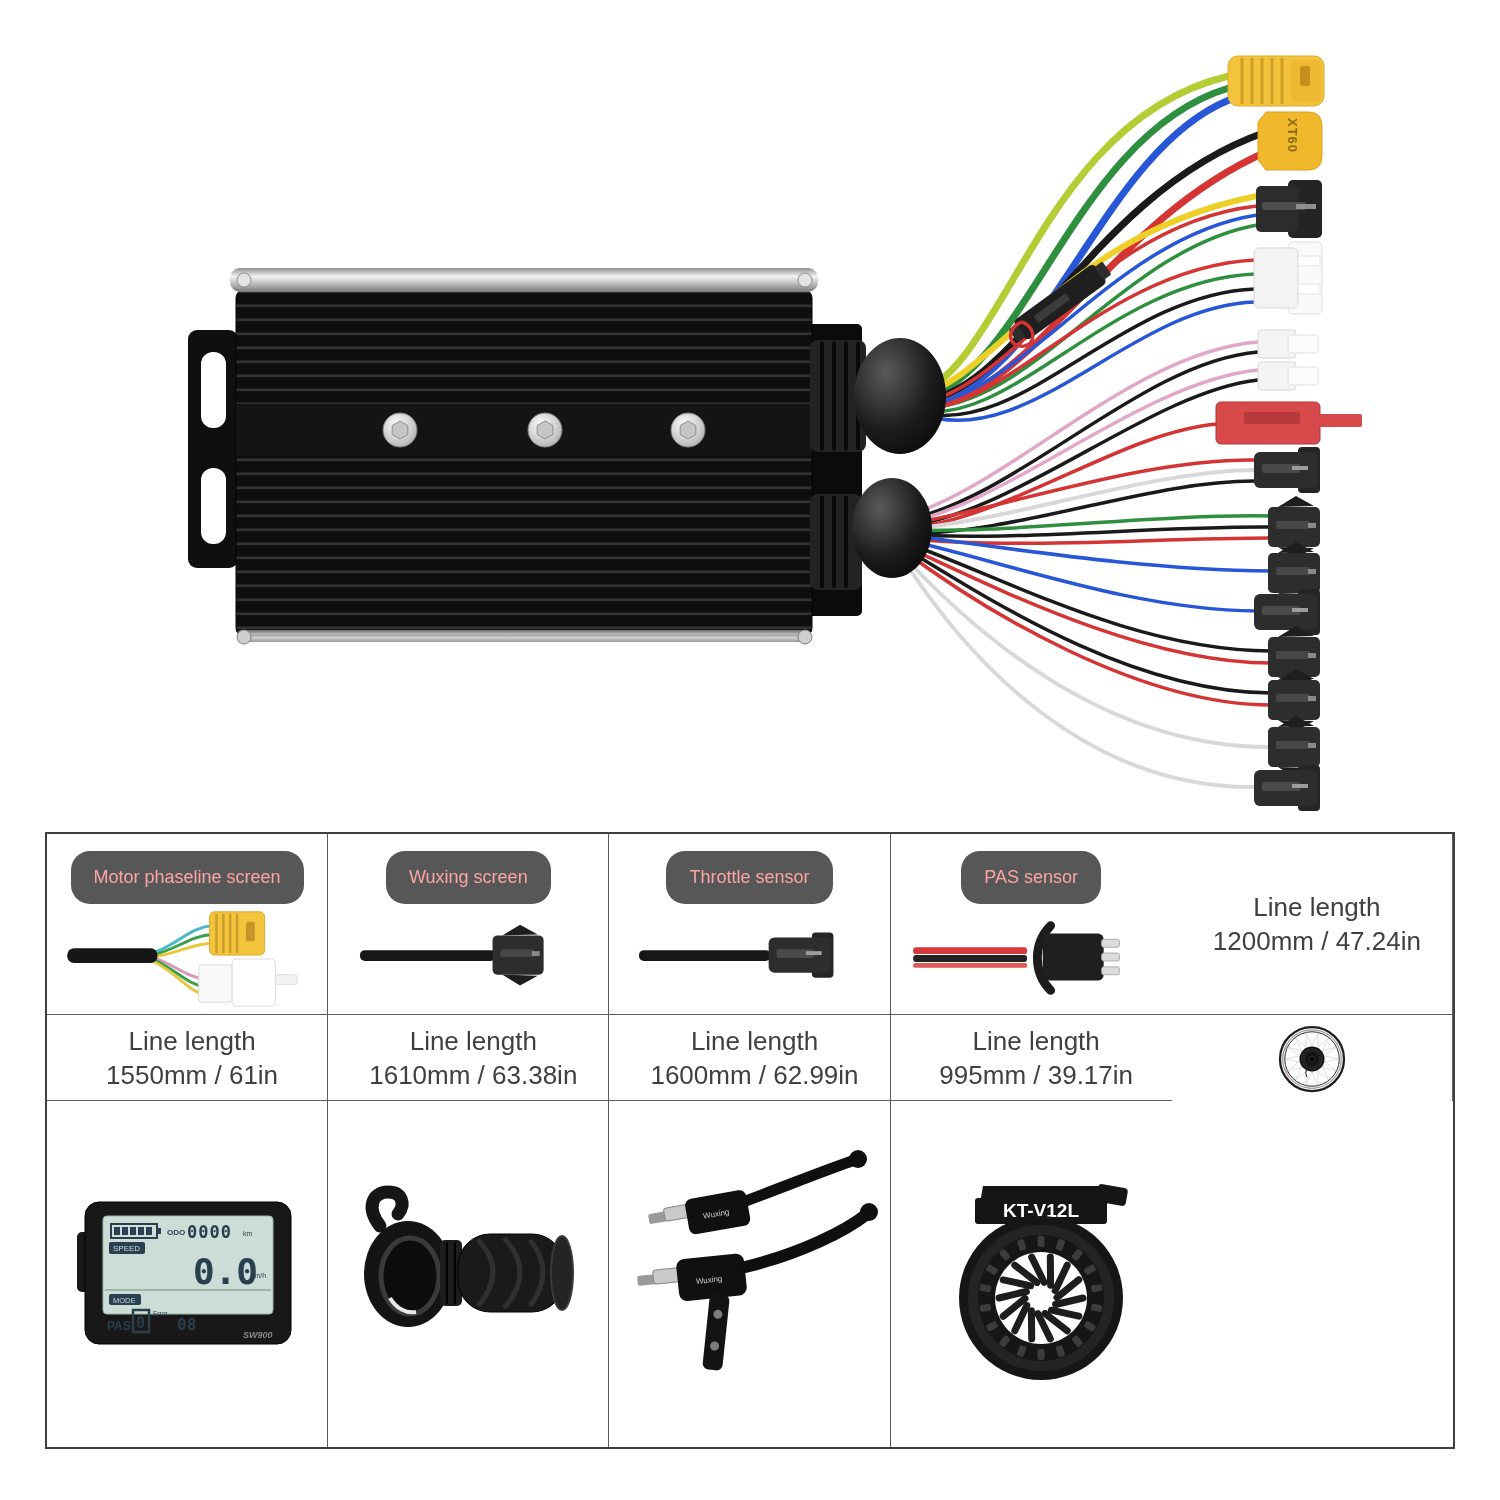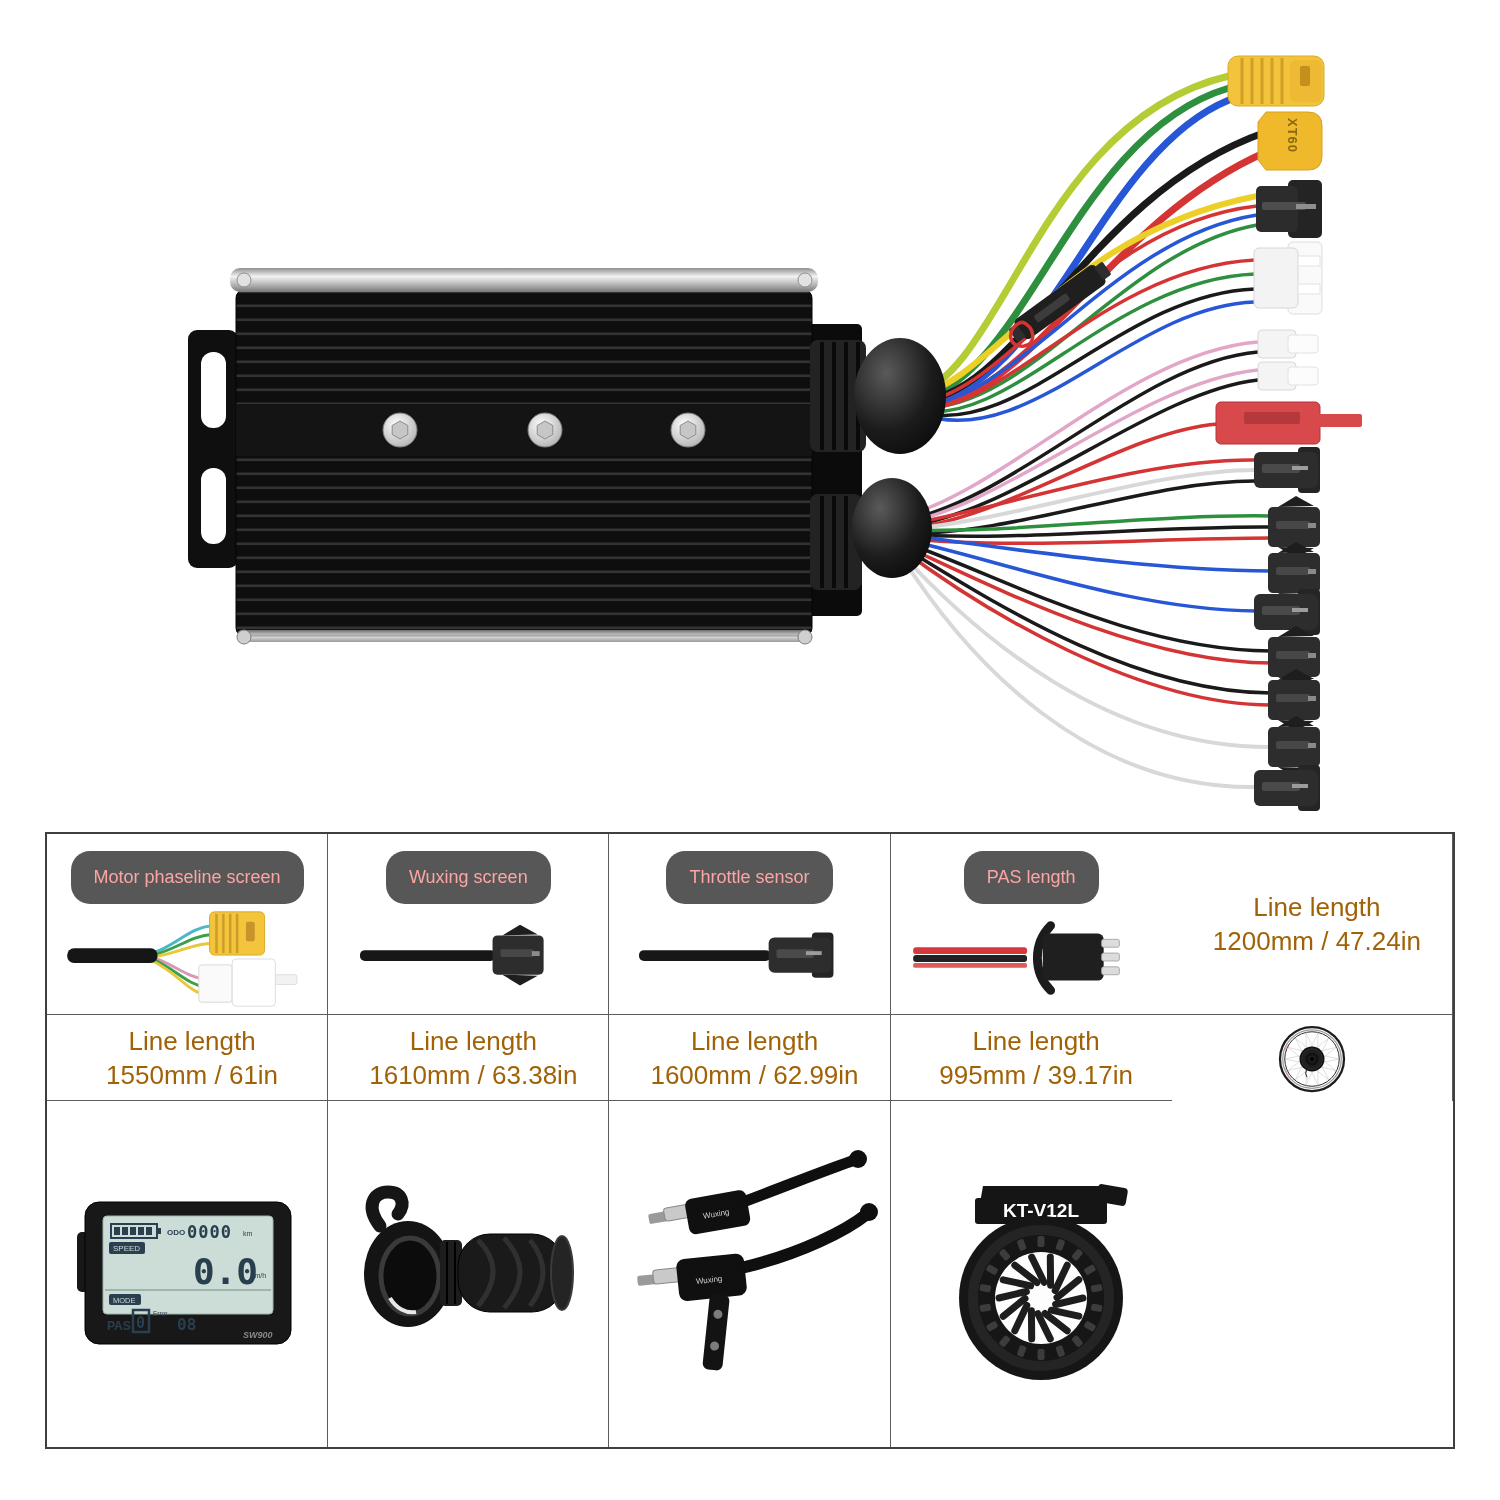--- a/index.html
+++ b/index.html
@@ -11,21 +11,21 @@
               border:2px solid #3f3f3f;box-sizing:border-box;display:grid;
               grid-template-columns:repeat(5,1fr);grid-template-rows:181px 86px auto;background:#fff;}
   .cell{border-right:1px solid #5c5c5c;box-sizing:border-box;display:flex;
         flex-direction:column;align-items:center;overflow:hidden;}
   .cell.last{border-right:none;}
   .cell.r1,.cell.r2{border-bottom:1px solid #5c5c5c;}
   .cell.r2{justify-content:center;}
   .cell.r3{justify-content:center;}
   .pill{margin-top:17px;height:37px;line-height:37px;padding:8px 23px;border-radius:19px;
         background:#575757;color:#fca5a5;font-size:18px;white-space:nowrap;}
-  .ll{text-align:center;color:#a16207;font-size:26px;line-height:34px;margin-left:10px;}
+  .ll{text-align:center;color:#404040;font-size:26px;line-height:34px;margin-left:10px;}
   svg text{font-family:"Liberation Sans", sans-serif;}
   .lcd-digit{font-family:"DejaVu Sans Mono", monospace;font-weight:bold;}
 </style>
 </head>
 <body>
 
 <div class="canvas">
 
   <svg width="0" height="0" style="position:absolute" aria-hidden="true">
     <defs>
@@ -242,21 +242,21 @@
       </svg>
     </div>
     <div class="cell r1">
       <div class="pill">Throttle sensor</div>
       <svg width="280" height="112" viewBox="0 0 280 112">
         <rect x="28" y="47" width="134" height="11" rx="5" fill="#171717"></rect>
         <use href="#sm-side" x="160" y="34"></use>
       </svg>
     </div>
     <div class="cell r1 last">
-      <div class="pill">PAS length</div>
+      <div class="pill">PAS sensor</div>
       <svg width="280" height="112" viewBox="0 0 280 112">
         <rect x="20" y="44" width="116" height="7" rx="3" fill="#d6393c"></rect>
         <rect x="20" y="52" width="116" height="7" rx="3" fill="#222222"></rect>
         <rect x="20" y="60" width="116" height="5" rx="2" fill="#e05a5a"></rect>
         <path d="M160,22 C142,40 142,70 160,88" fill="none" stroke="#1c1c1c" stroke-width="9" stroke-linecap="round"></path>
         <rect x="152" y="30" width="62" height="48" rx="6" fill="#1f1f1f"></rect>
         <rect x="212" y="36" width="18" height="8" rx="2" fill="#dcdcdc" stroke="#aaaaaa"></rect>
         <rect x="212" y="50" width="18" height="8" rx="2" fill="#dcdcdc" stroke="#aaaaaa"></rect>
         <rect x="212" y="64" width="18" height="8" rx="2" fill="#dcdcdc" stroke="#aaaaaa"></rect>
       </svg>

